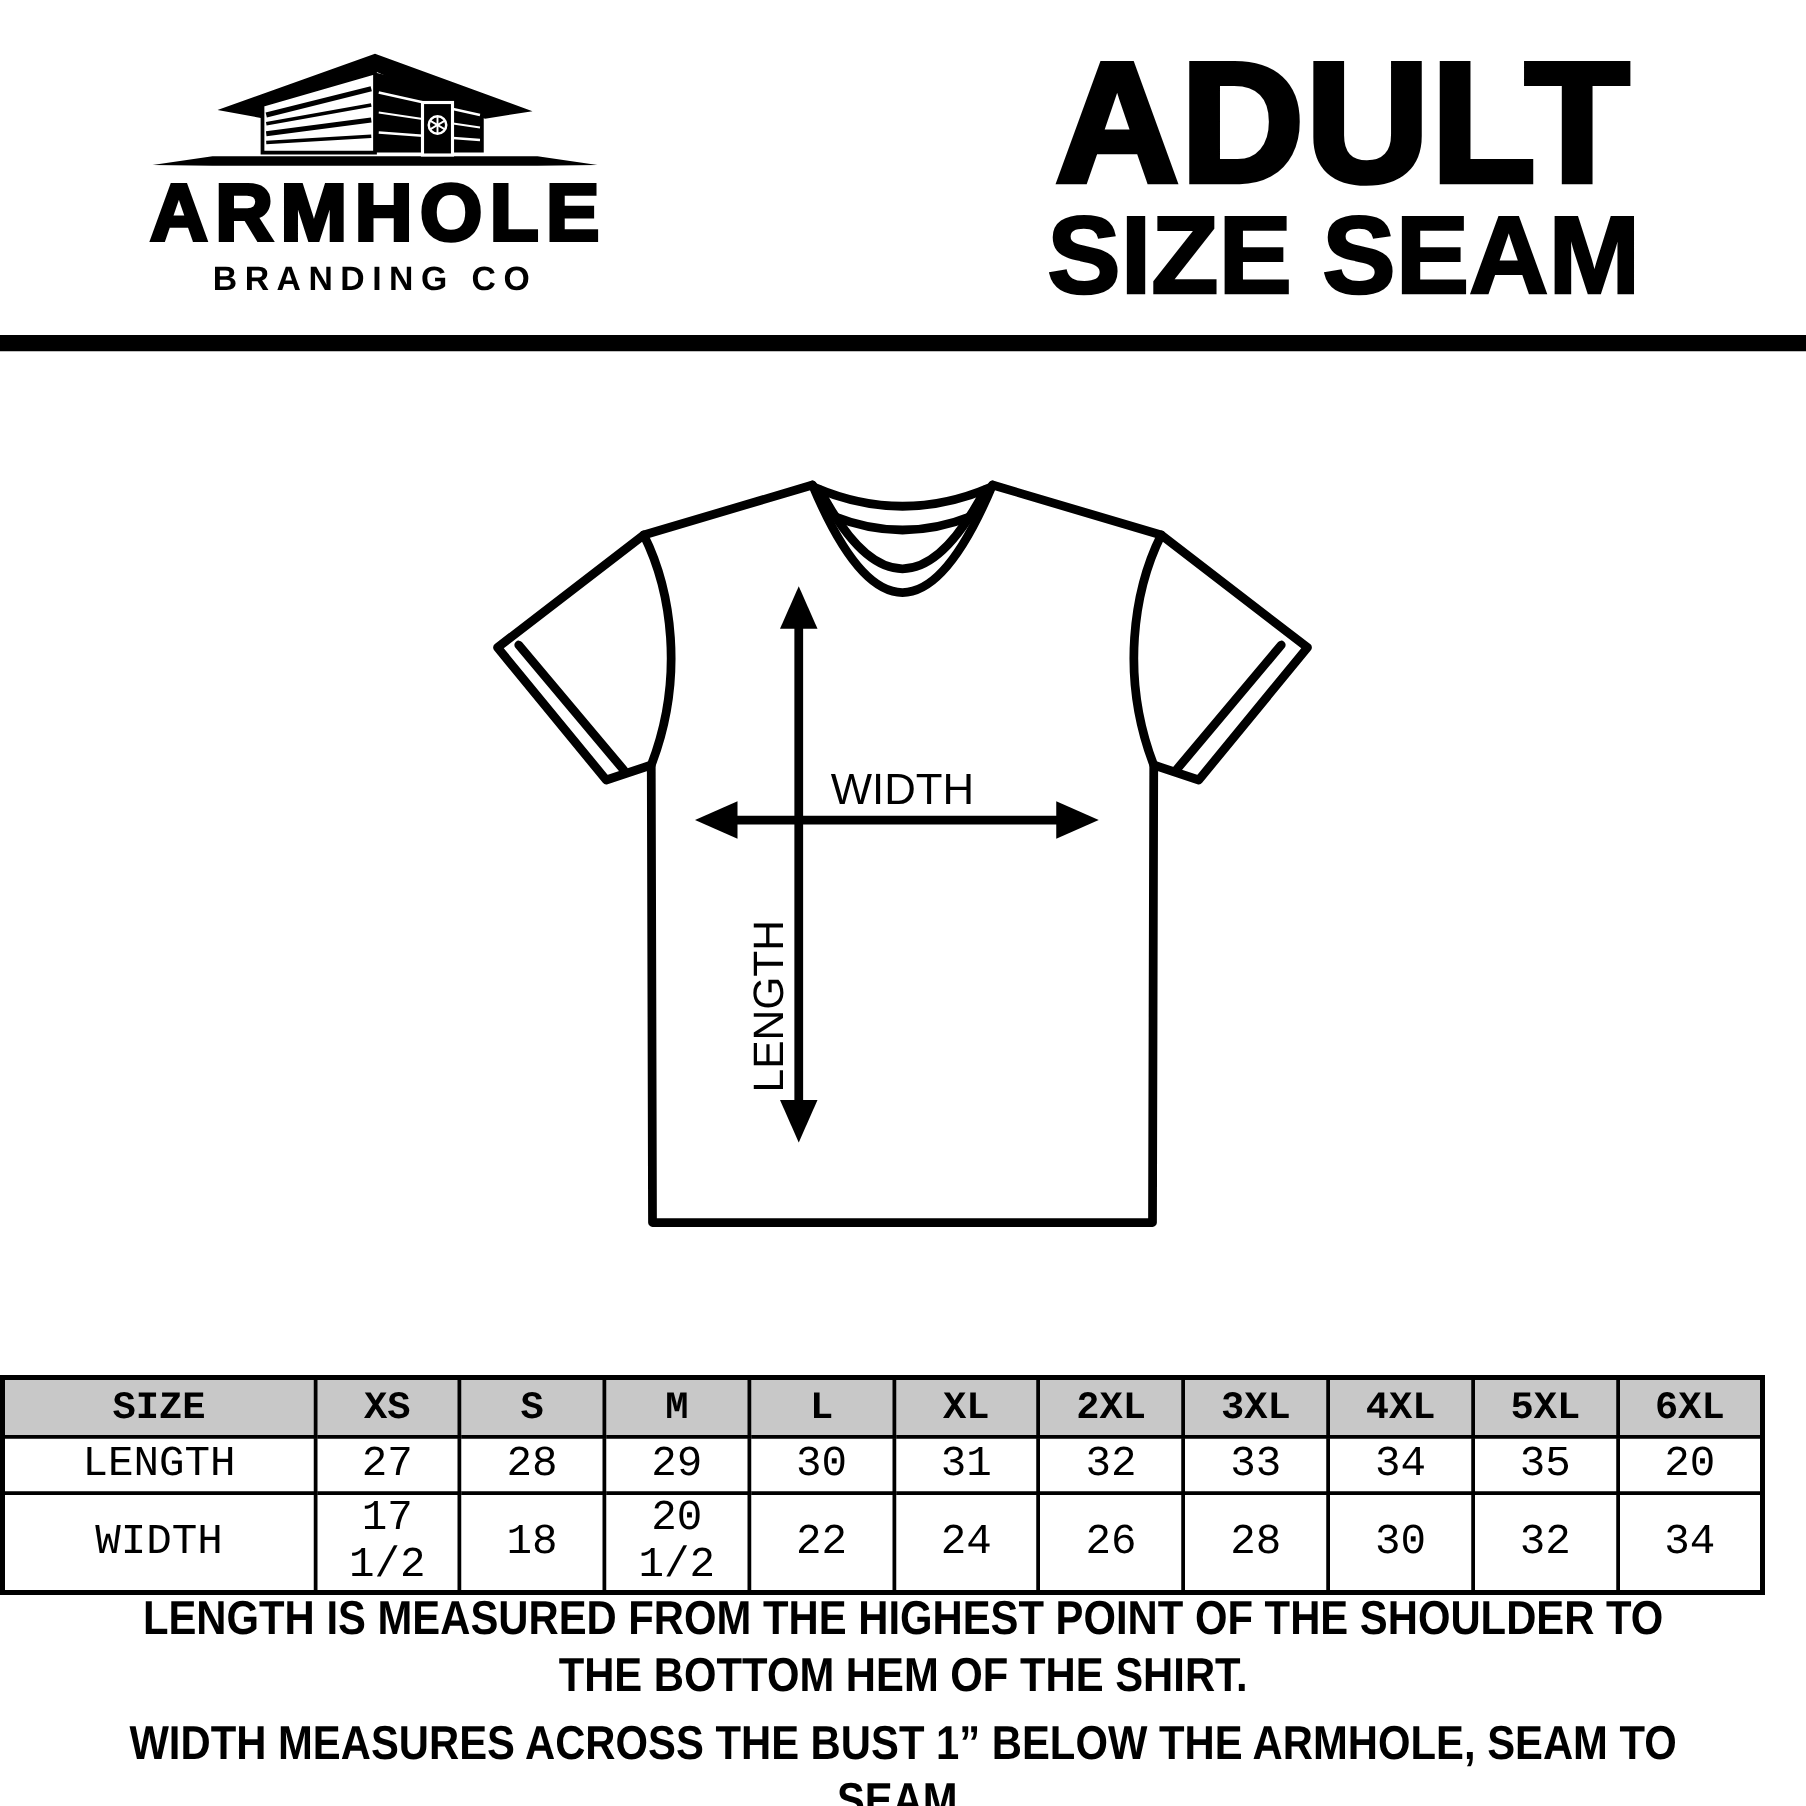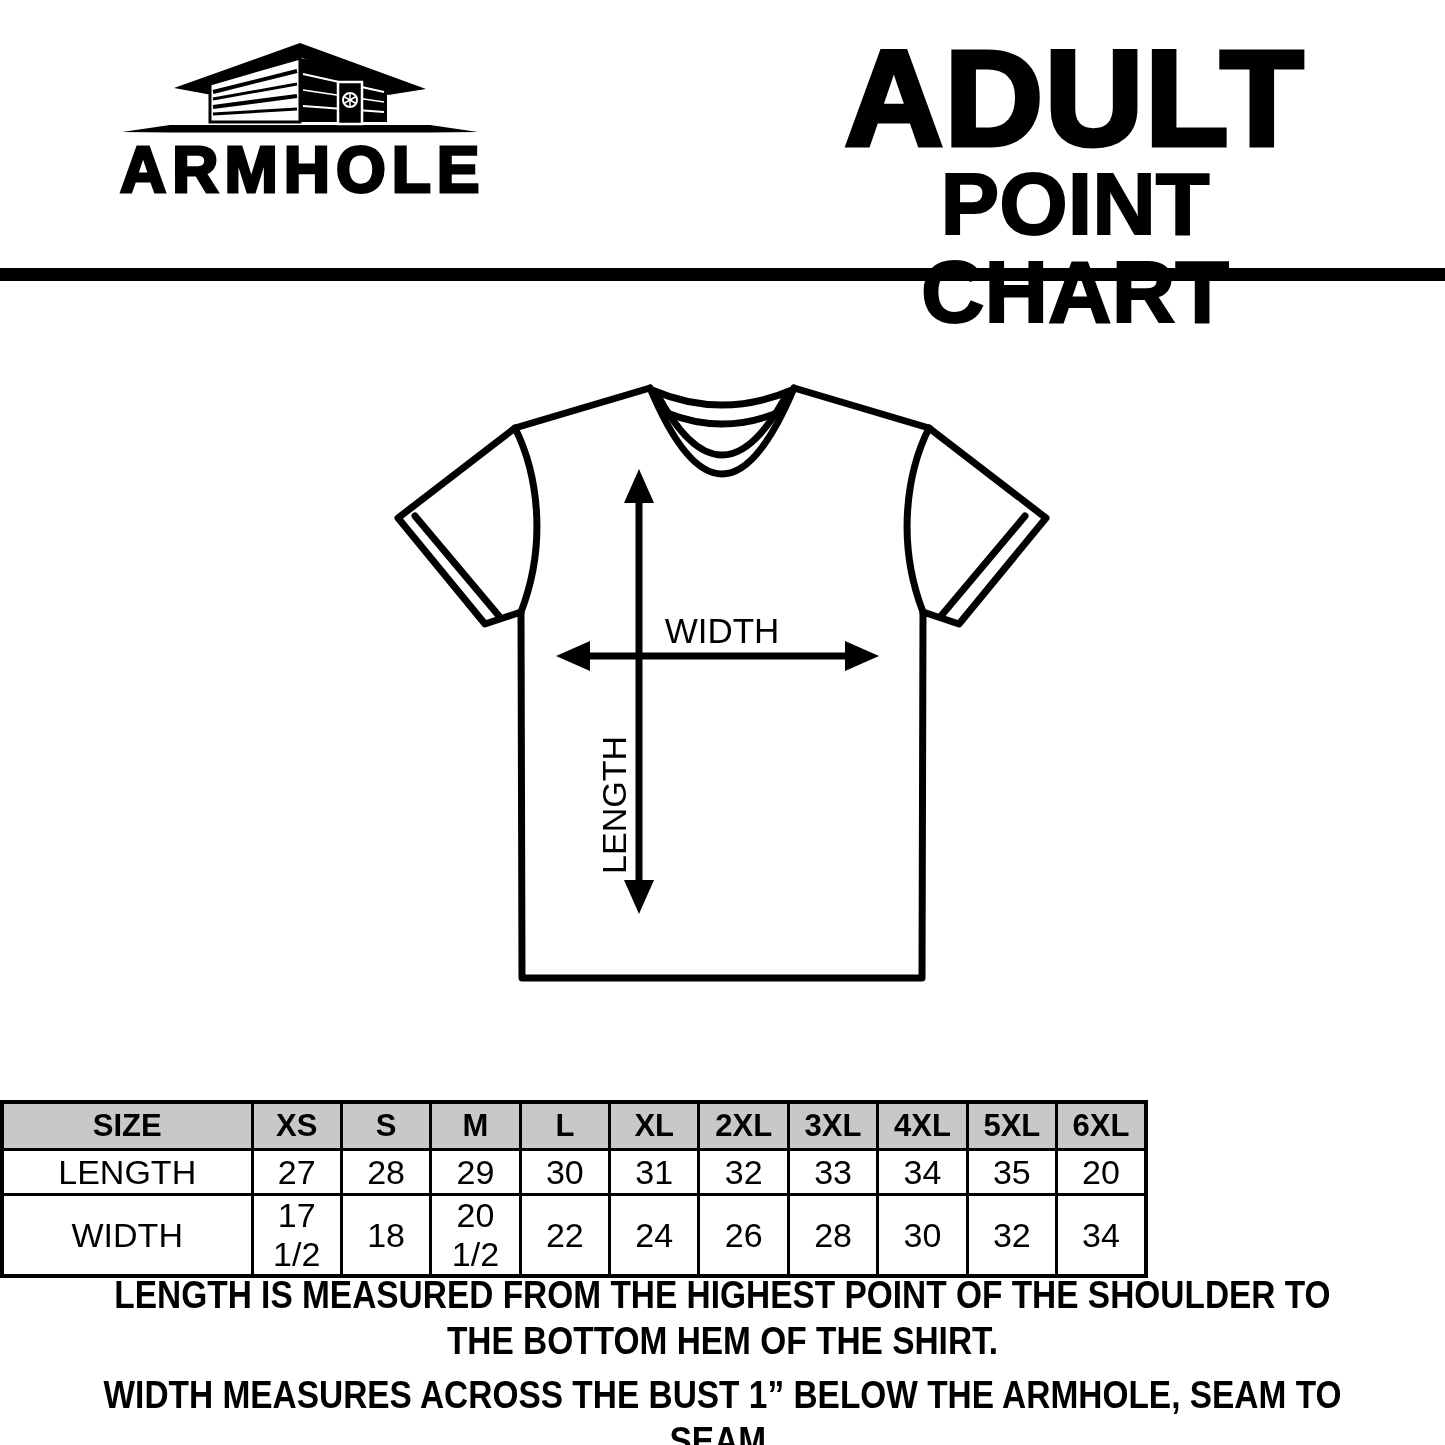--- a/index.html
+++ b/index.html
@@ -40,22 +40,22 @@
   #shirt { position:absolute; left:385px; top:372px; width:670px; height:618px; }
   #shirt text { font-family:"Liberation Sans", sans-serif; fill:#000; }
 
   #tee-caption {
     position:absolute; left:385px; top:1016px; width:670px; text-align:center;
     font-size:64px; font-weight:bold; line-height:1; letter-spacing:1px;
   }
 
   
   #size-table {
-    position:absolute; top:1100px; left:0; width:1148px;
-    border-collapse:collapse; table-layout:fixed; border:4px solid #000;
+    position:absolute; top:1100px; left:0; width:1412px;
+    border-collapse:collapse; table-layout:fixed; border:4px solid #000;font-family:Liberation Mono, monospace;
   }
   #size-table th, #size-table td {
     border:3px solid #000; text-align:center; vertical-align:middle; padding:0;
   }
   #size-table thead th { background:#c8c8c8; font-size:31px; font-weight:bold; height:44px; }
   #size-table tbody td { background:#ffffff; font-size:34px; font-weight:400; height:42px; }
 
   
   .note {
     position:absolute; left:0; width:1445px; text-align:center;
@@ -88,25 +88,26 @@
       <line x1="183" y1="48" x2="264" y2="60" stroke="#fff" stroke-width="1.5"></line>
       <line x1="183" y1="64" x2="264" y2="70" stroke="#fff" stroke-width="2"></line>
 
       <rect x="218" y="40" width="24" height="42" fill="#000" stroke="#fff" stroke-width="2.5"></rect>
       <circle cx="230" cy="58" r="7" fill="none" stroke="#fff" stroke-width="2"></circle>
       <line x1="230" y1="51" x2="230" y2="65" stroke="#fff" stroke-width="1.5"></line>
       <line x1="224" y1="54.5" x2="236" y2="61.5" stroke="#fff" stroke-width="1.5"></line>
       <line x1="224" y1="61.5" x2="236" y2="54.5" stroke="#fff" stroke-width="1.5"></line>
     </svg>
     <div id="brand-word">ARMHOLE</div>
+    <div id="brand-sub">BRANDING CO</div>
   </div>
 
   <div id="title-block">
     <div id="title-main">ADULT</div>
-    <div id="title-sub">POINT CHART</div>
+    <div id="title-sub">SIZE SEAM</div>
   </div>
 
   <div id="divider"></div>
 
   <svg id="shirt" viewBox="0 0 670 618">
     <g fill="none" stroke="#000" stroke-width="7" stroke-linejoin="round" stroke-linecap="round">
 
       <path d="M265,16 L130,56 L13,146 L100,252 L136,240 L137,606 L537,606 L538,240 L574,252 L661,146 L544,56 L409,16"></path>
 
       <path d="M130,56 C152,100 163,170 136,240"></path>

